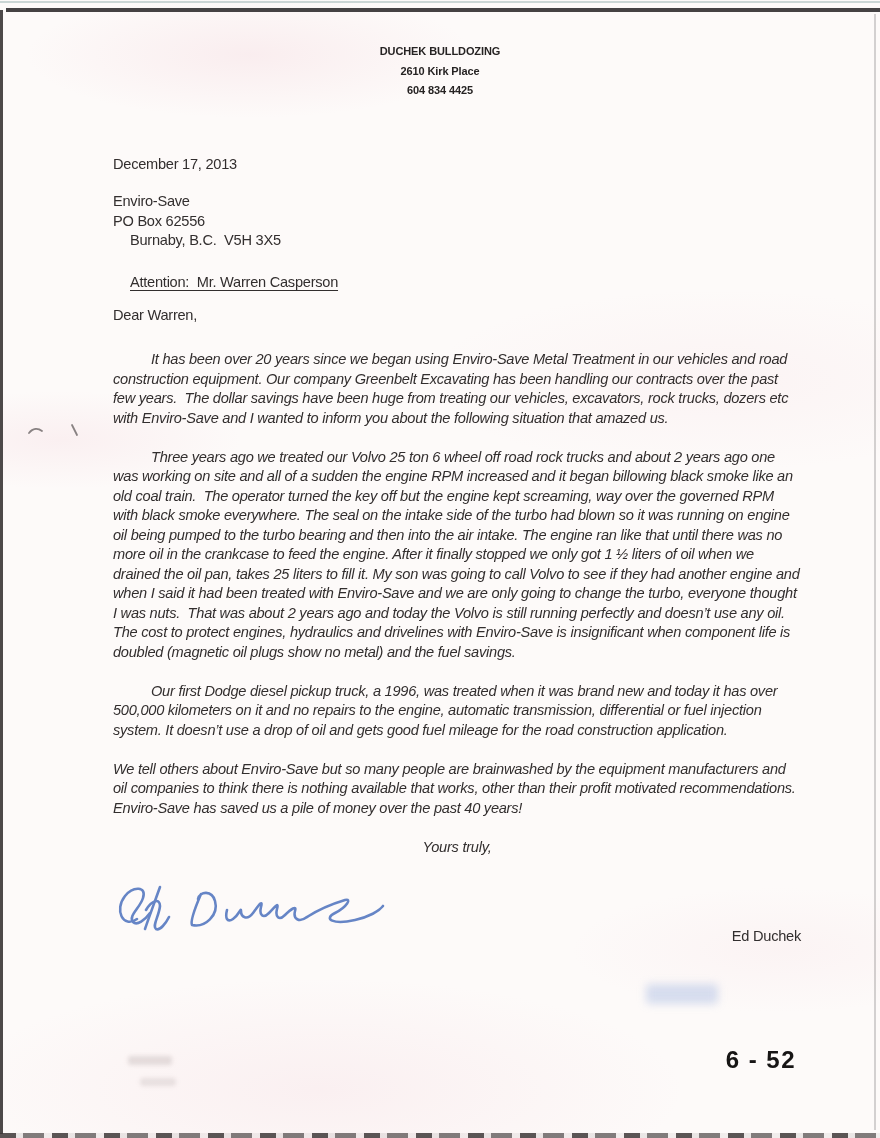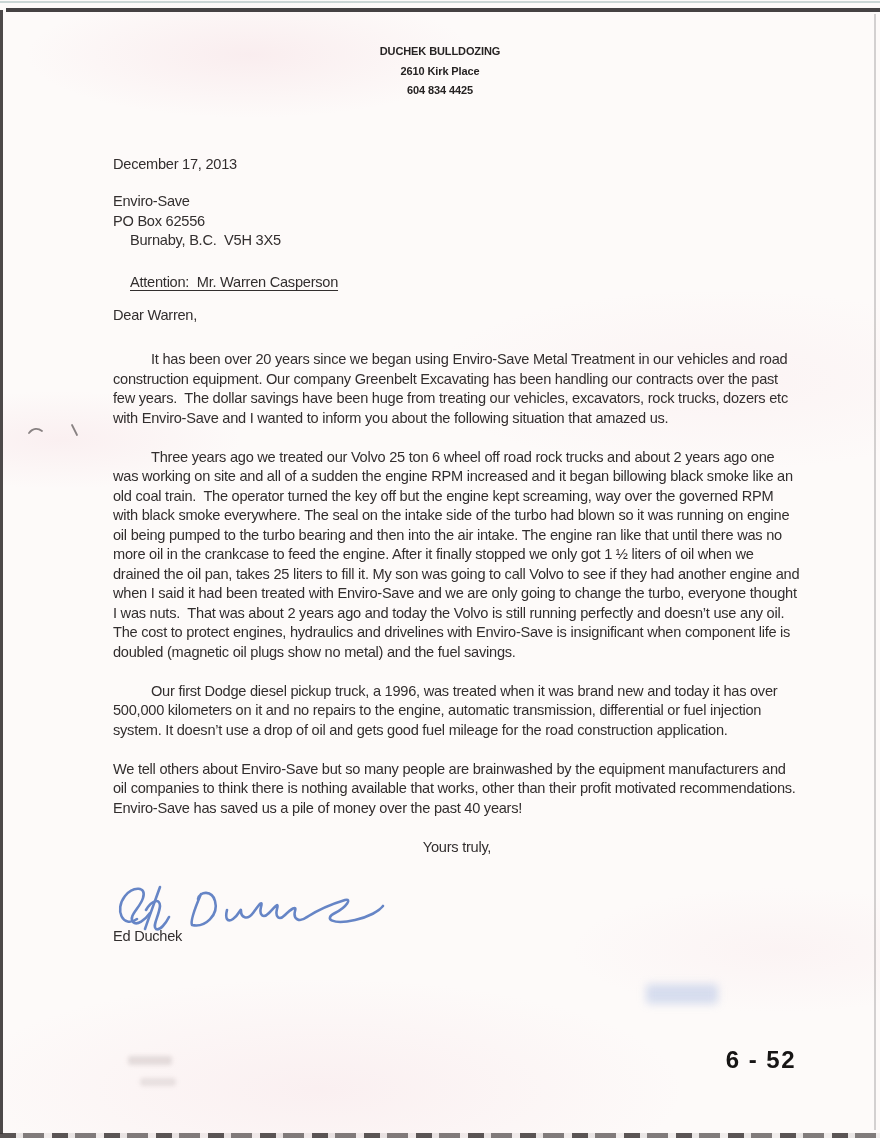--- a/index.html
+++ b/index.html
@@ -47,26 +47,26 @@
     letter-spacing: -0.25px;
   }
   .prewrap { white-space: pre-wrap; margin-left: 17px; }
 
   .date-line   { position: absolute; top: 155px; left: 0; }
   .recipient   { position: absolute; top: 192px; left: 0; }
   .attention   { position: absolute; top: 273px; left: 0; text-decoration: underline; text-underline-offset: 3px; }
   .salutation  { position: absolute; top: 294px; left: 0; margin-top: 12px; }
 
   .body-block  { position: absolute; top: 350px; left: 0; width: 688px; }
-  .body-block p { margin: 0 0 19.5px 0; }
+  .body-block p { margin: 0 0 19.5px 0; font-style: italic; }
   .body-block p.indent { text-indent: 38px; }
 
   .valediction { margin: 0 0 4px 0; text-align: center; }
   .signature-wrap { position: relative; height: 56px; margin-left: -6px; }
-  .typed-name { margin-top: -6px; }
+  .typed-name { margin-top: -6px; text-align: right; }
 
   .page-number {
     position: absolute; top: 1046px; right: 84px;
     font-weight: bold; font-size: 24px; color: #171515; letter-spacing: 1.5px;
   }
 
   
   .mark { position: absolute; pointer-events: none; }
   .mark-tilde { left: 26px; top: 424px; }
   .mark-tick  { left: 68px; top: 422px; }

